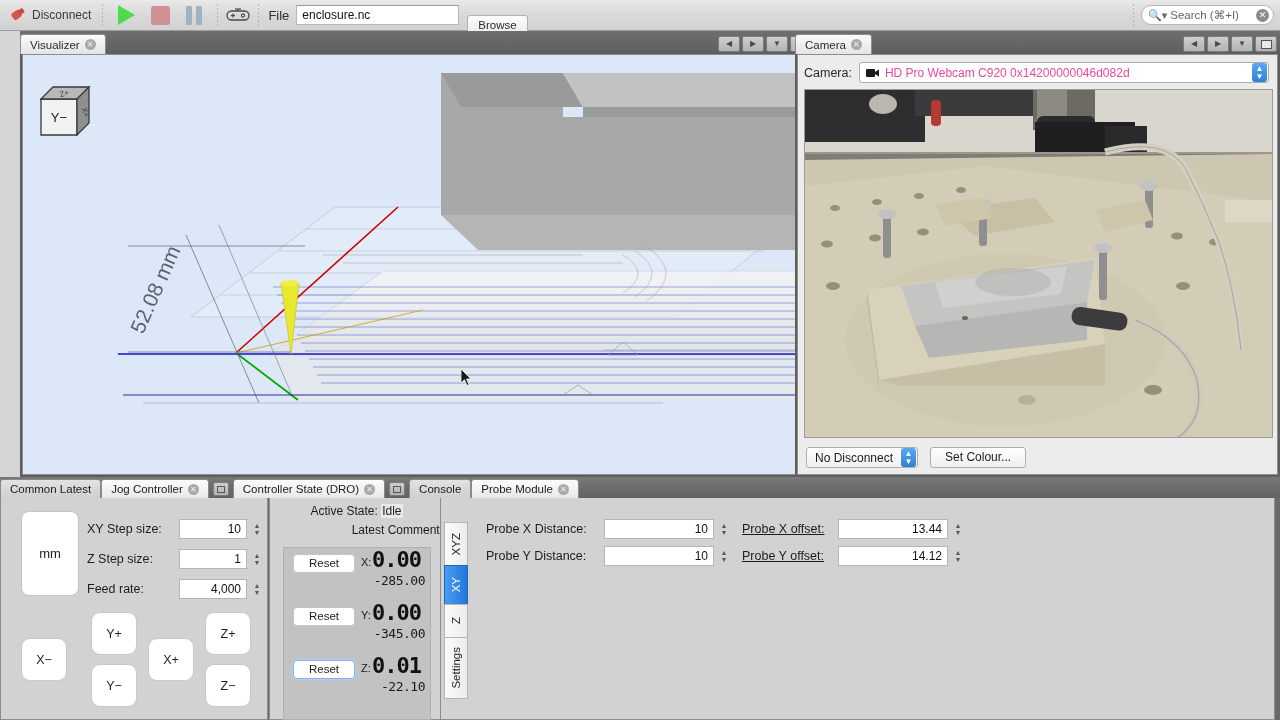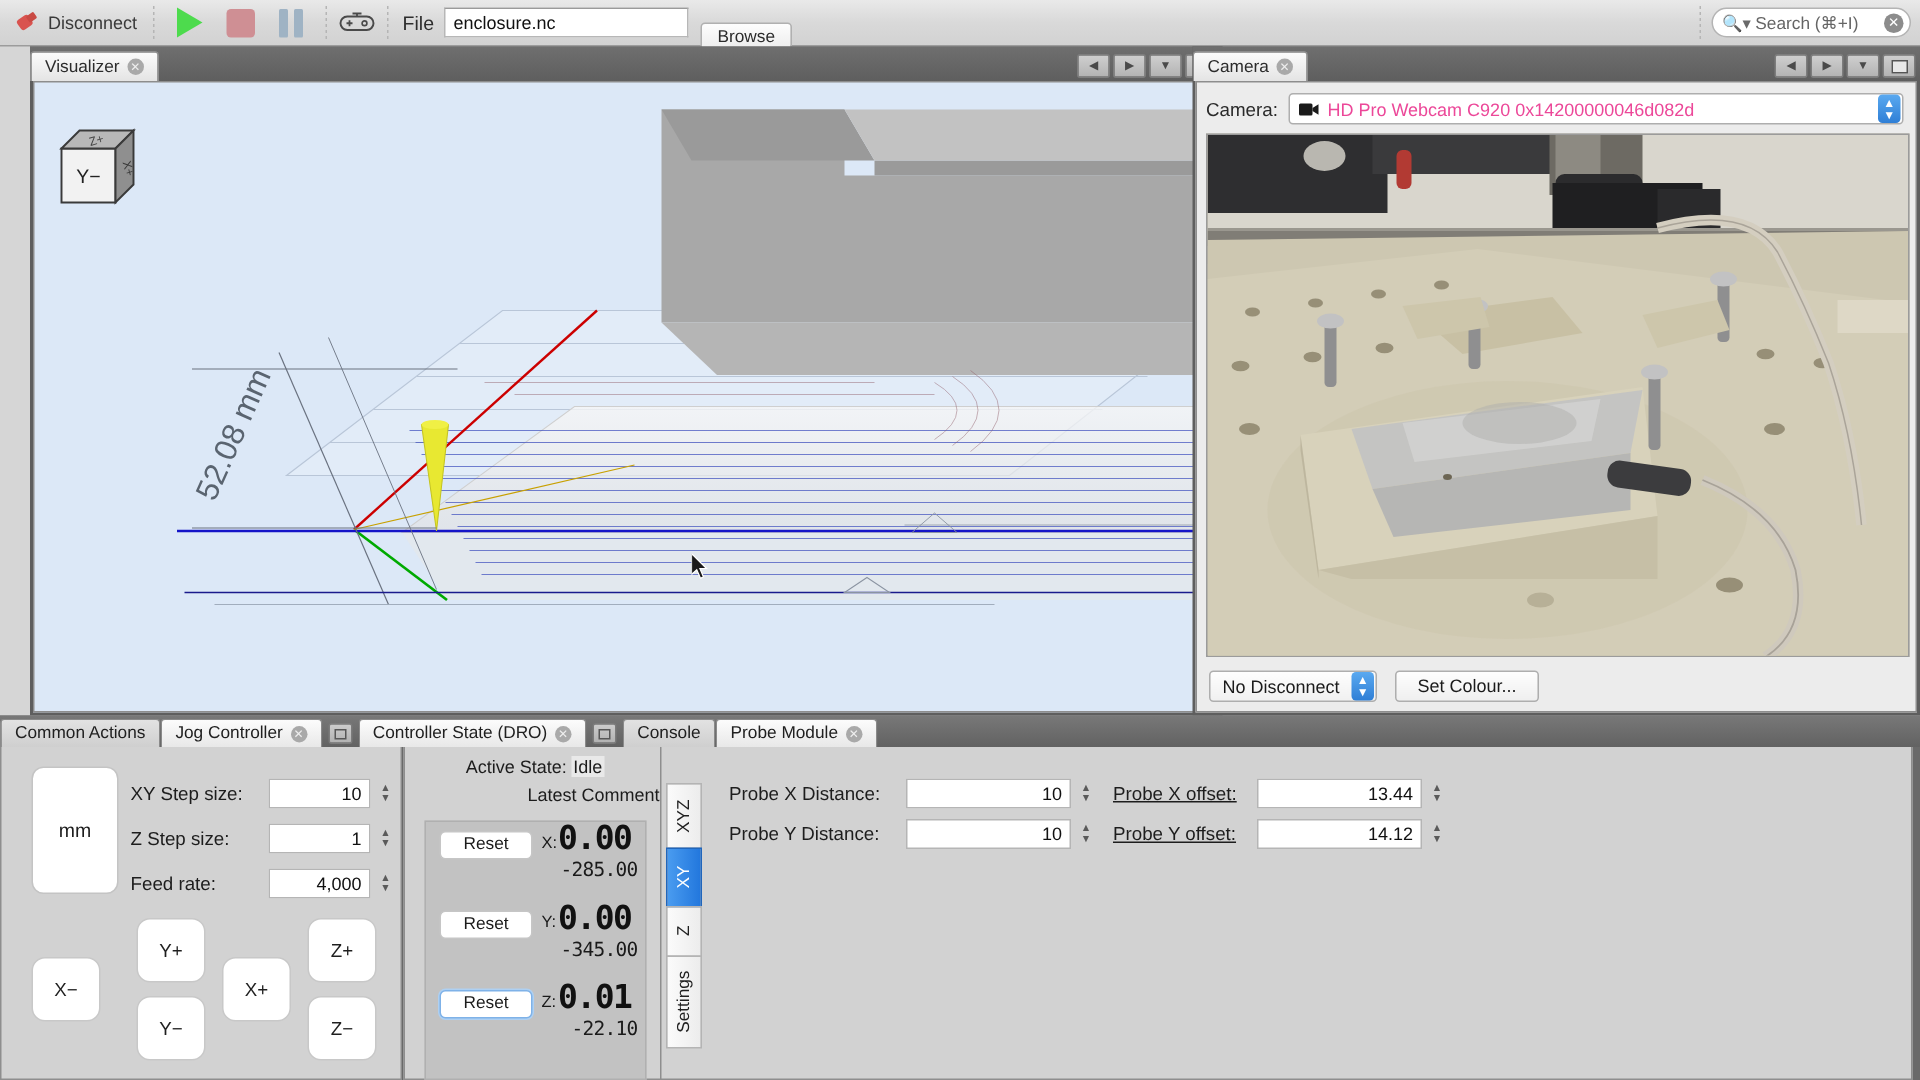--- a/index.html
+++ b/index.html
@@ -508,21 +508,21 @@
           <span class="stepper-blue">▲<br>▼</span>
         </div>
         <button class="mac-btn">Set Colour...</button>
       </div>
     </div>
   </div>
 
   <div class="bottom-dock">
     <div class="bottom-tabbar">
       <div class="btab dim">
-        <span>Common Actions</span>
+        <span>Common Latest</span>
       </div>
       <div class="btab">
         <span>Jog Controller</span>
         <span class="tabx">✕</span>
       </div>
       <div class="mini-sq">
           <i></i>
         </div>
       <div class="btab">
         <span>Controller State (DRO)</span>

